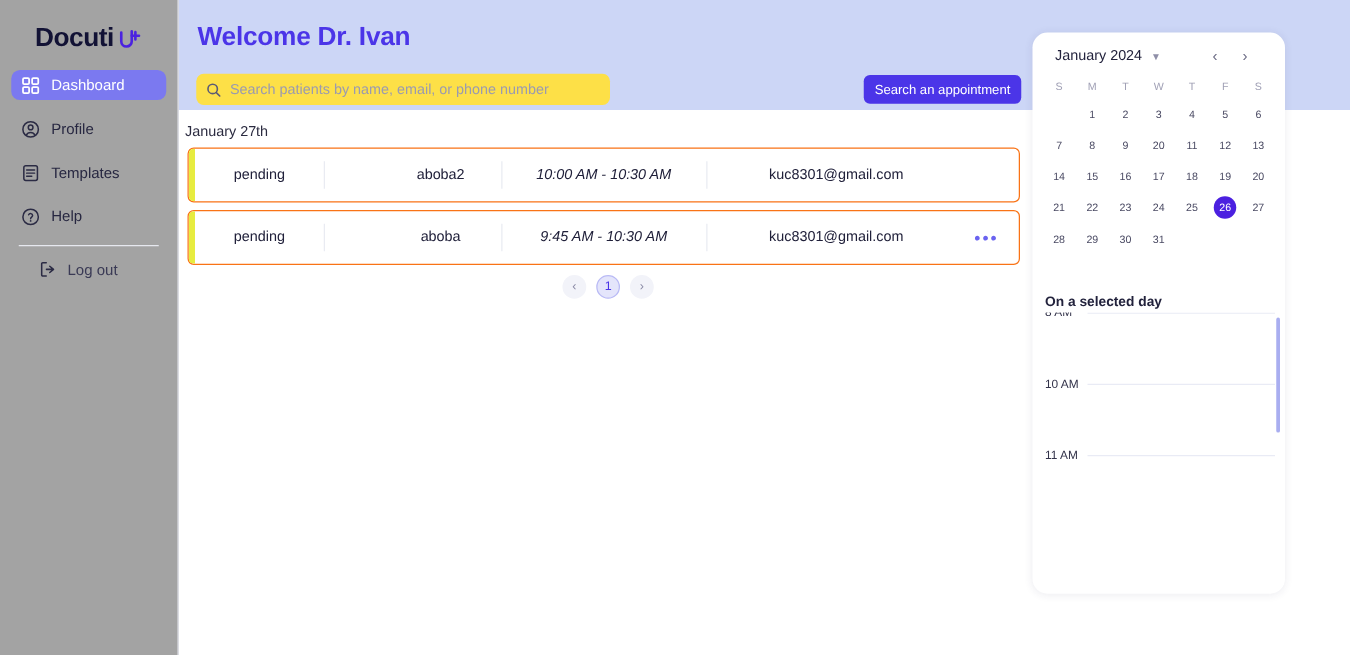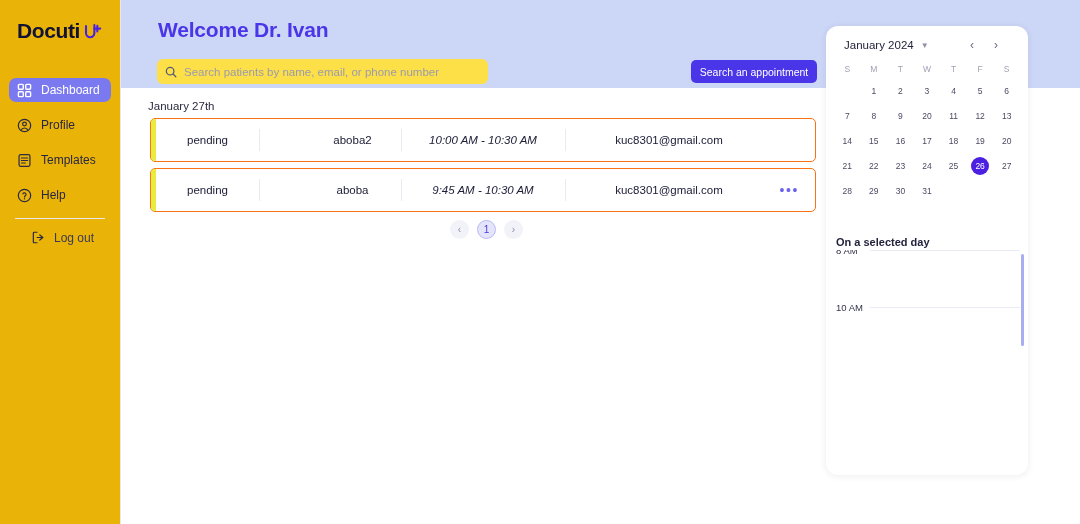--- a/index.html
+++ b/index.html
@@ -17,43 +17,43 @@
     position: absolute;
     top: 0; left: 0;
     width: 1080px; height: 88px;
     background: #ccd6f6;
   }
 
   
   .sidebar {
     position: absolute;
     top: 0; left: 0;
-    width: 121px; height: 524px;
-    background: #eab308;
+    width: 143px; height: 524px;
+    background: #a3a3a3;
     border-right: 1px solid #e6e8ef;
     z-index: 5;
   }
   .logo-wrap {
     height: 56px;
     display: flex;
     align-items: center;
     justify-content: center;
     padding-top: 6px;
   }
   .logo {
     display: flex;
     align-items: center;
     font-size: 21px;
     font-weight: bold;
     letter-spacing: -0.4px;
     color: #121235;
   }
   .logo-mark { margin-left: 1px; display: block; }
 
-  .nav { margin-top: 22px; padding: 0 9px; }
+  .nav { padding: 0 9px; }
   .nav-item {
     display: flex;
     align-items: center;
     gap: 9px;
     height: 24px;
     margin-bottom: 11px;
     padding: 0 8px;
     border-radius: 7px;
     font-size: 12px;
     color: #272741;
@@ -466,15 +466,19 @@
   <div class="sched-title">On a selected day</div>
   <div class="sched">
       <div class="sched-row">
         <div class="sched-line"></div>
         <div class="sched-label">8 AM</div>
       </div>
       <div class="sched-row">
         <div class="sched-line"></div>
         <div class="sched-label">10 AM</div>
       </div>
+      <div class="sched-row">
+        <div class="sched-line"></div>
+        <div class="sched-label">11 AM</div>
+      </div>
     </div>
   <div class="sched-scroll"></div>
 </div>
 
 </body></html>

